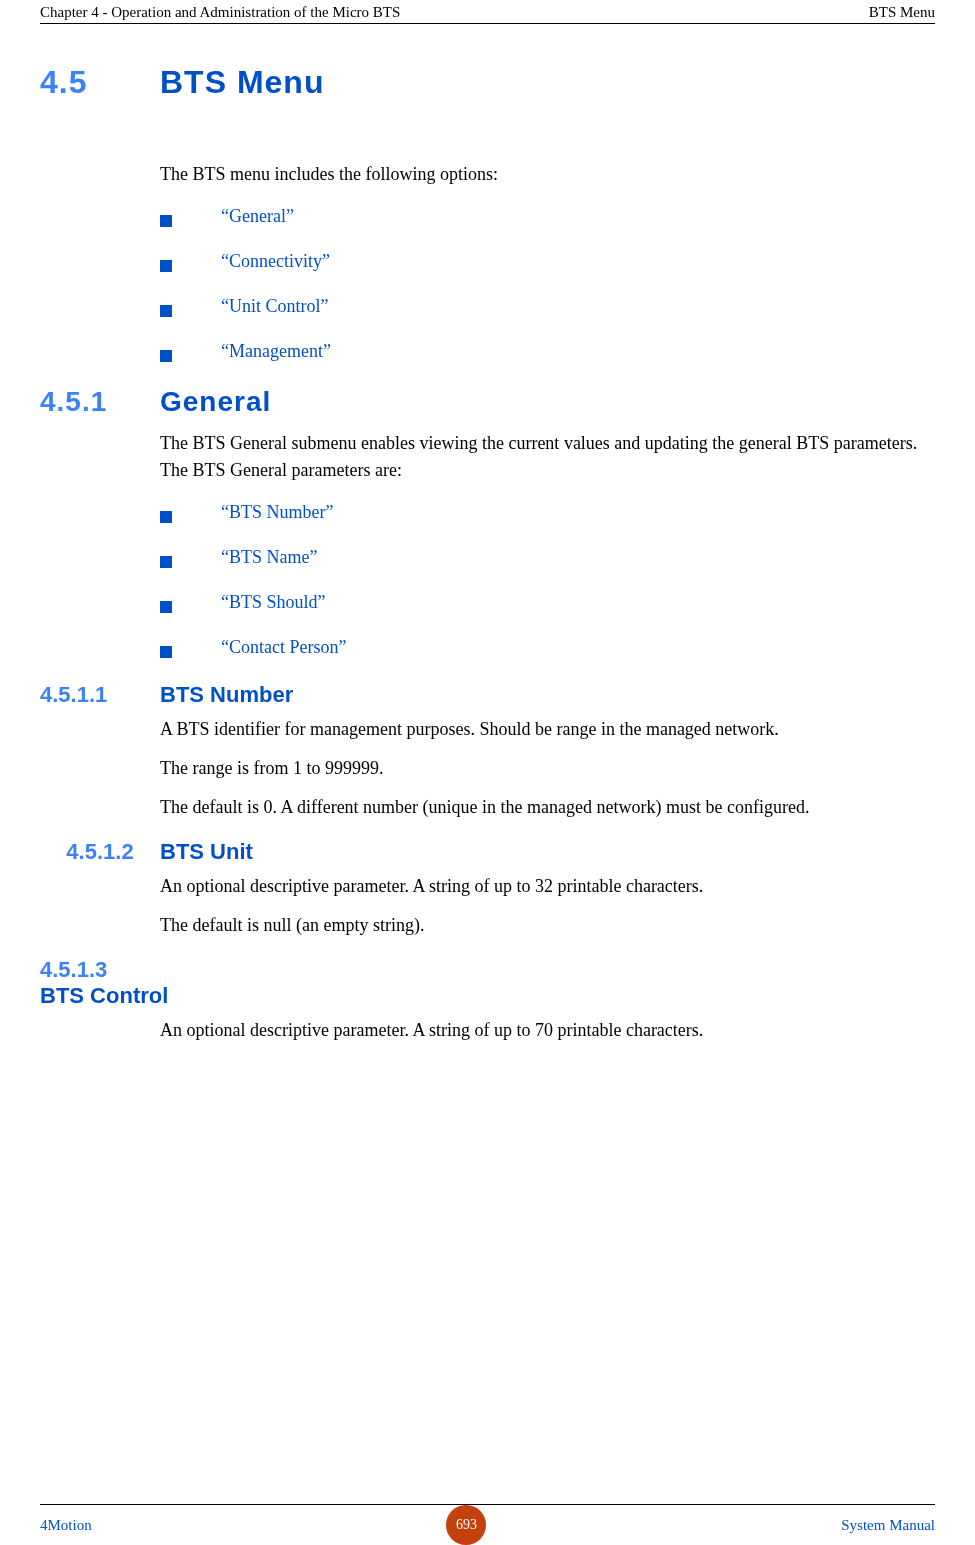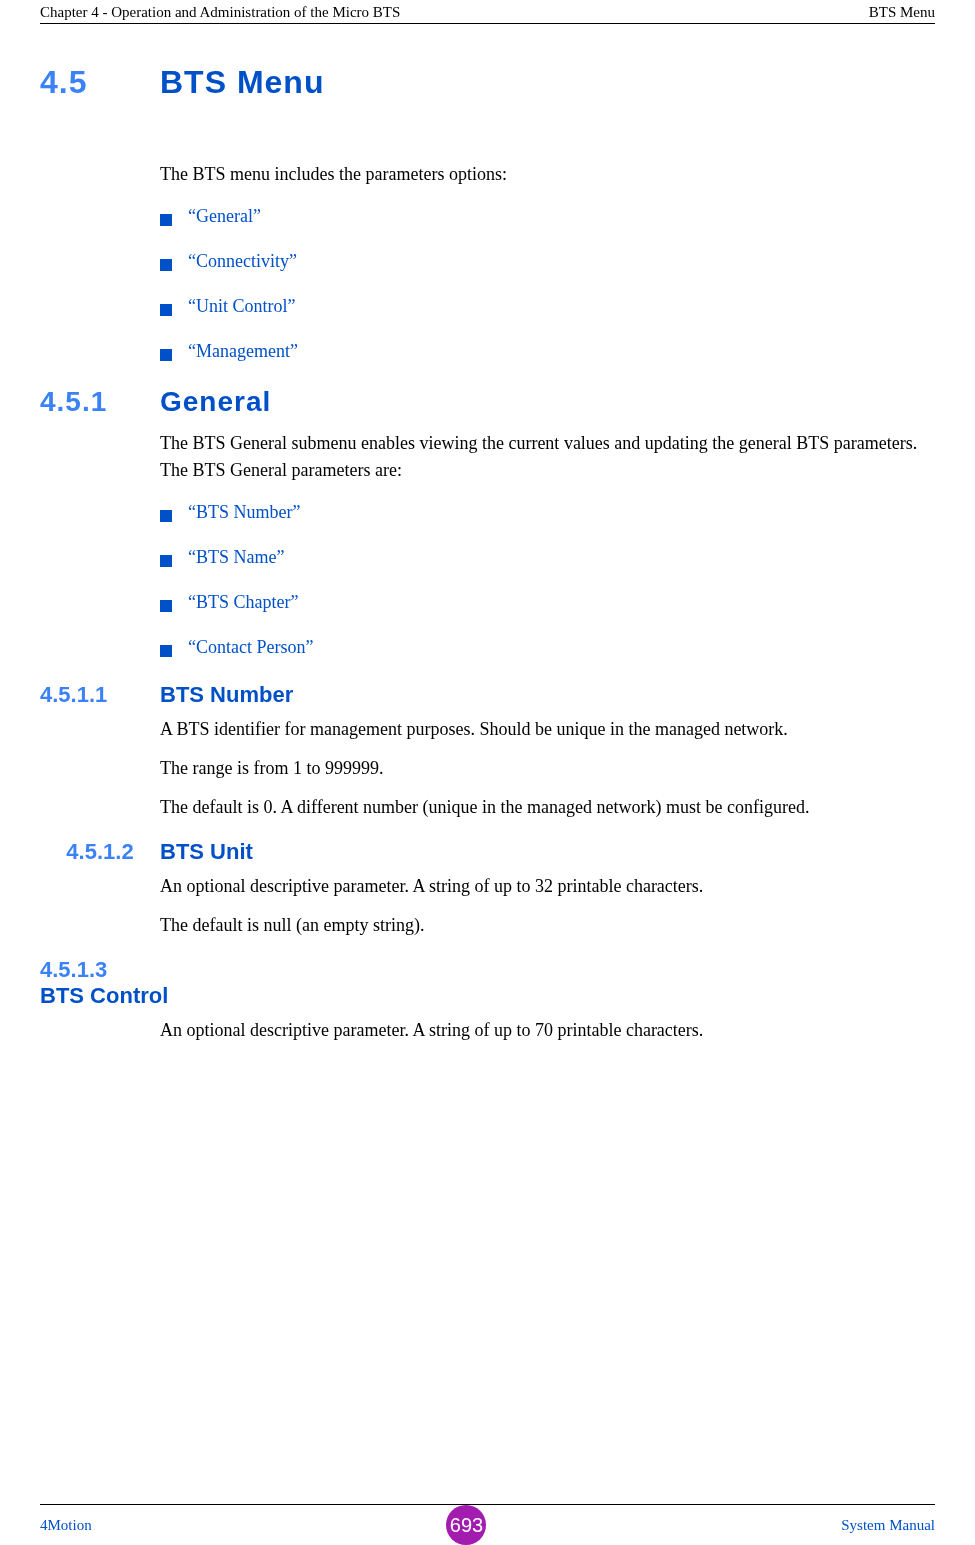--- a/index.html
+++ b/index.html
@@ -59,23 +59,24 @@
     font-size: 18px;
     line-height: 1.5;
     margin-bottom: 18px;
   }
   .list {
     margin-left: 120px;
     margin-bottom: 18px;
   }
   .list-item {
     display: flex;
-    align-items: center;
+    align-items: flex-end;
     margin-bottom: 24px;
     font-size: 18px;
+    gap: 33px;
   }
   .bullet {
     width: 12px;
     height: 12px;
     background: #0050c8;
     margin-right: 16px;
     margin-top: 6px;
     flex-shrink: 0;
   }
   .link-text {
@@ -87,49 +88,49 @@
     left: 40px;
     right: 40px;
     border-top: 1px solid #000;
     display: flex;
     justify-content: space-between;
     align-items: center;
     font-size: 15px;
     color: #0050c8;
   }
   .page-badge {
-    background: #a21caf;
+    background: #c2410c;
     color: #fff;
     border-radius: 50%;
     width: 40px;
     height: 40px;
     display: flex;
     align-items: center;
     justify-content: center;
-    font-size: 20px;
-    font-family: Liberation Sans, sans-serif;
+    font-size: 14px;
+    font-family: Liberation Serif, serif;
   }
 </style>
 </head>
 <body>
 
 <div class="page">
   <div class="top-header">
     <span>Chapter 4 - Operation and Administration of the Micro BTS</span>
     <span>BTS Menu</span>
   </div>
 
   <div class="section-row h1">
     <div class="section-num">4.5</div>
     <div class="section-title">BTS Menu</div>
   </div>
 
   <div style="height:30px"></div>
 
-  <div class="body-block">The BTS menu includes the parameters options:</div>
+  <div class="body-block">The BTS menu includes the following options:</div>
 
   <div class="list">
     <div class="list-item">
       <div class="bullet"></div>
       <span class="link-text">“General”</span>
     </div>
     <div class="list-item">
       <div class="bullet"></div>
       <span class="link-text">“Connectivity”</span>
     </div>
@@ -154,33 +155,33 @@
     <div class="list-item">
       <div class="bullet"></div>
       <span class="link-text">“BTS Number”</span>
     </div>
     <div class="list-item">
       <div class="bullet"></div>
       <span class="link-text">“BTS Name”</span>
     </div>
     <div class="list-item">
       <div class="bullet"></div>
-      <span class="link-text">“BTS Chapter”</span>
+      <span class="link-text">“BTS Should”</span>
     </div>
     <div class="list-item">
       <div class="bullet"></div>
       <span class="link-text">“Contact Person”</span>
     </div>
   </div>
 
   <div class="section-row h3" style="margin-bottom:8px;">
     <div class="section-num">4.5.1.1</div>
     <div class="section-title">BTS Number</div>
   </div>
-  <div class="body-block" style="margin-bottom:12px;">A BTS identifier for management purposes. Should be unique in the managed network.</div>
+  <div class="body-block" style="margin-bottom:12px;">A BTS identifier for management purposes. Should be range in the managed network.</div>
   <div class="body-block" style="margin-bottom:12px;">The range is from 1 to 999999.</div>
   <div class="body-block">The default is 0. A different number (unique in the managed network) must be configured.</div>
 
   <div class="section-row h3" style="margin-bottom:8px;text-align:center;">
     <div class="section-num">4.5.1.2</div>
     <div class="section-title">BTS Unit</div>
   </div>
   <div class="body-block" style="margin-bottom:12px;">An optional descriptive parameter. A string of up to 32 printable characters.</div>
   <div class="body-block">The default is null (an empty string).</div>
 

